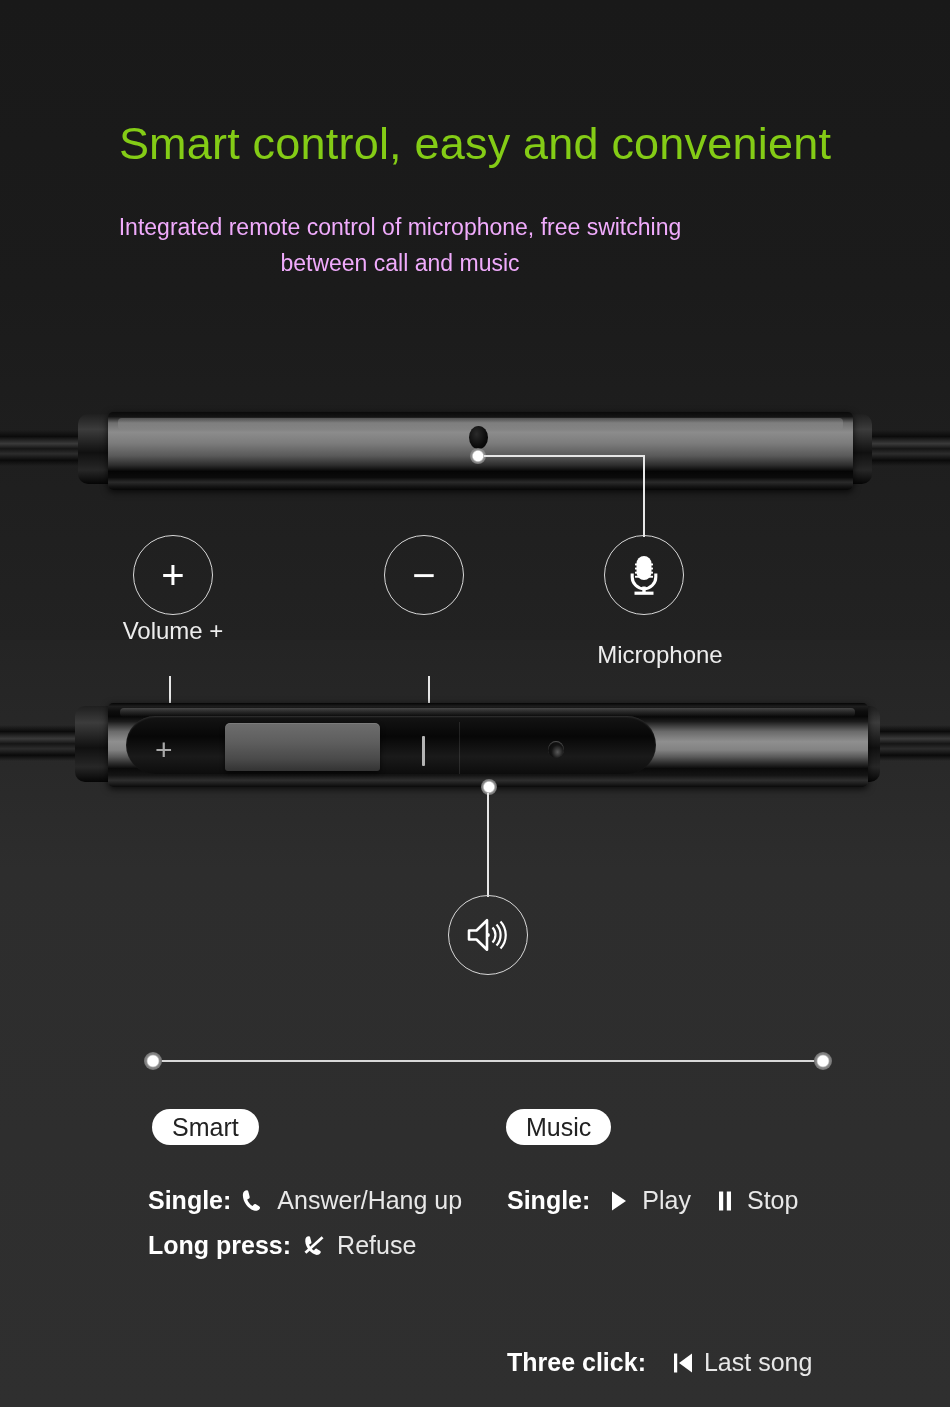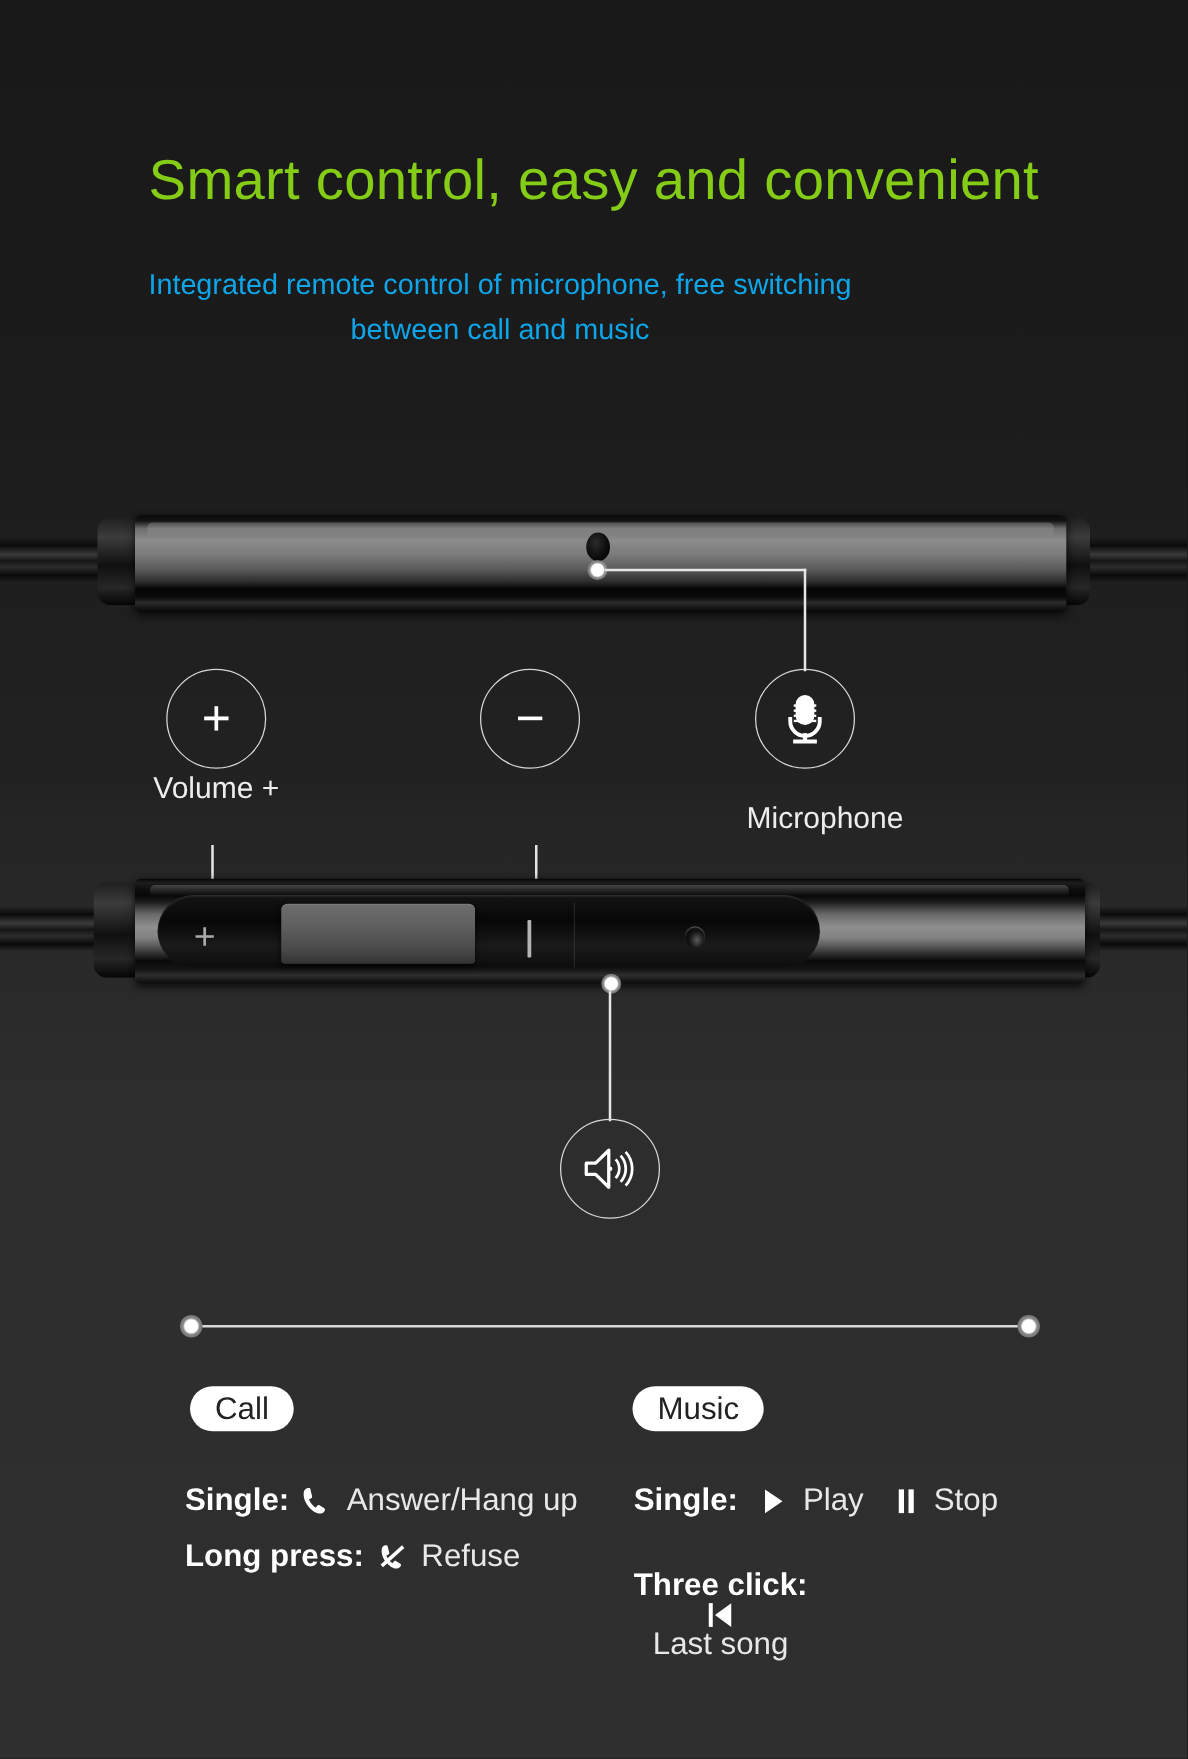--- a/index.html
+++ b/index.html
@@ -32,21 +32,21 @@
     text-align: center;
     color: #84cc16;
     font-size: 45px;
     font-weight: 300;
     letter-spacing: 0.2px;
     line-height: 1.15;
   }
   .subtitle {
     position: absolute; left: 0; top: 210px; width: 800px;
     text-align: center;
-    color: #0ea5e9;
+    color: #f0abfc;
     font-size: 23px;
     font-weight: 300;
     line-height: 1.55;
   }
   .cable {
     position: absolute;
     background: linear-gradient(180deg,
       rgba(0,0,0,0) 0%, #0b0b0b 18%, #3a3a3a 38%, #151515 52%,
       #2c2c2c 66%, #0a0a0a 84%, rgba(0,0,0,0) 100%);
   }
@@ -317,21 +317,21 @@
       </svg>
     </span>
   </div>
 
   <div>
     <div class="divider-line" style="left:158px; top:1060px; width:660px;"></div>
     <div class="divider-dot" style="left:144px; top:1052px;"></div>
     <div class="divider-dot" style="left:814px; top:1052px;"></div>
   </div>
 
-  <div class="pill" style="left:152px; top:1109px;">Call</div>
+  <div class="pill" style="left:152px; top:1109px;">Smart</div>
 
   <div class="instr" style="left:148px; top:1188px;">
     <span class="key">Single:</span>
     <span class="sp10"></span>
     <span class="glyph">
       <svg width="22" height="24" viewBox="0 0 22 24" aria-hidden="true">
         <path d="M6.6 1.4 C4.2 1.0 2.4 2.6 2.0 4.8 C1.0 11.4 6.6 19.4 13.0 21.6 C15.2 22.3 17.6 21.6 18.7 19.7 C19.3 18.7 19.0 17.9 18.1 17.3 L14.9 15.3 C14.0 14.8 13.2 15.0 12.6 15.8 L11.6 17.1 C9.2 15.8 7.1 13.1 6.2 10.4 L7.7 9.7 C8.6 9.3 8.9 8.5 8.6 7.5 L7.6 3.6 C7.4 2.5 7.3 1.6 6.6 1.4 Z" fill="#ffffff"></path>
       </svg>
     </span>
     <span class="sp14"></span>
@@ -368,21 +368,21 @@
       <svg width="16" height="22" viewBox="0 0 16 22" aria-hidden="true">
         <rect x="2" y="1.5" width="4.2" height="19" fill="#ffffff"></rect>
         <rect x="9.8" y="1.5" width="4.2" height="19" fill="#ffffff"></rect>
       </svg>
     </span>
     <span class="sp14"></span>
     <span class="val">Stop</span>
   </div>
 
 
-  <div class="instr" style="left:507px; top:1256px;flex-direction:column;">
+  <div class="instr" style="left:507px; top:1350px;">
     <span class="key">Three click:</span>
     <span class="sp26"></span>
     <span class="glyph">
       <svg width="22" height="22" viewBox="0 0 22 22" aria-hidden="true">
         <rect x="2" y="1.5" width="3.2" height="19" fill="#ffffff"></rect>
         <path d="M20 1.5 L7 11 L20 20.5 Z" fill="#ffffff"></path>
       </svg>
     </span>
     <span class="sp10"></span>
     <span class="val">Last song</span>

